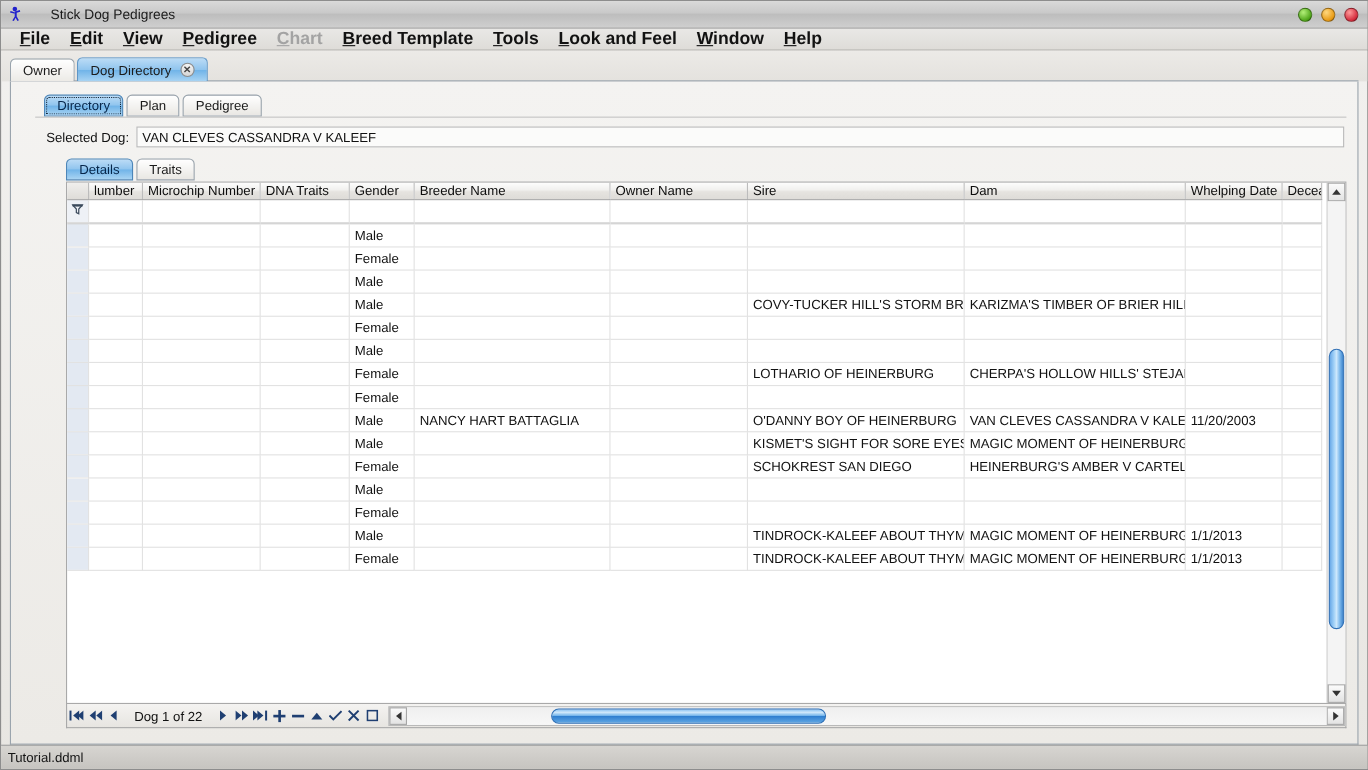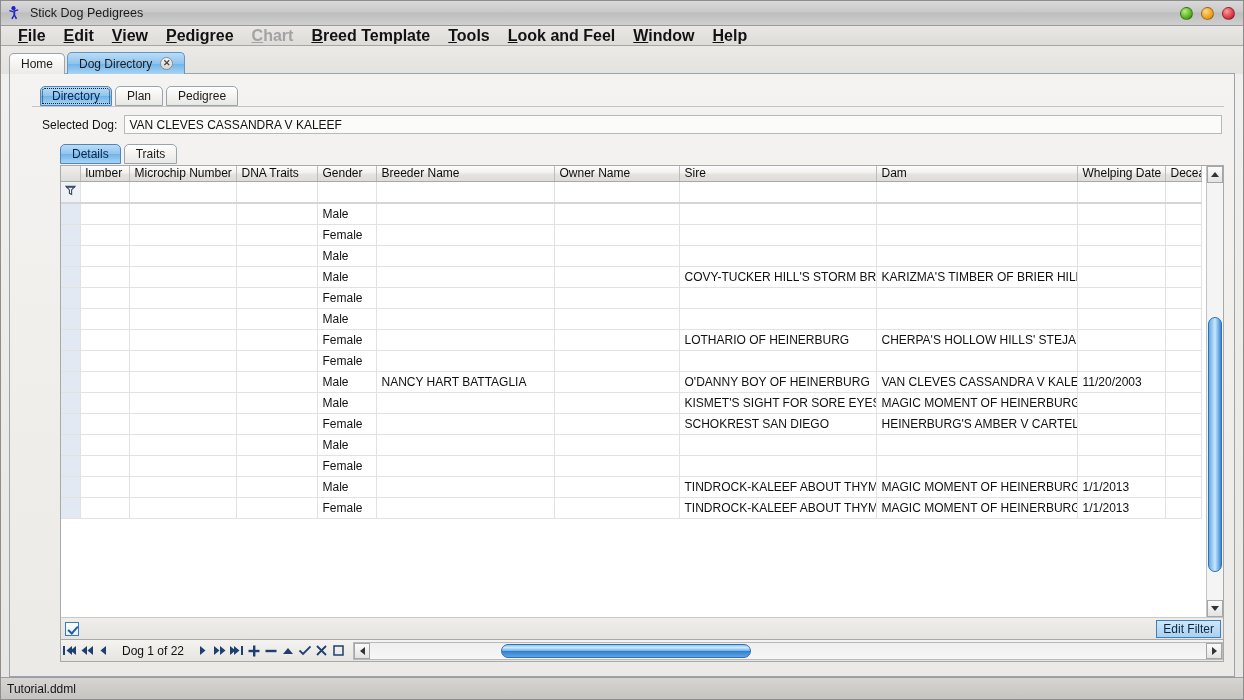--- a/index.html
+++ b/index.html
@@ -24,21 +24,21 @@
     height: 25px;
     background: linear-gradient(#d9d9d9 0%, #c9c9c9 45%, #bdbdbd 50%, #cfcfcf 100%);
     border-bottom: 1px solid #9a9a9a;
     display: flex; align-items: center;
     padding: 0 4px 0 5px;
     position: relative;
   }
   .app-icon { width: 16px; height: 16px; position: relative; flex: 0 0 16px; }
   .app-icon svg { display:block; }
   .title-text {
-    margin-left: 8px;
+    margin-left: 24px;
     font-size: 12.5px;
     color: #1b1b1b;
     white-space: nowrap;
   }
   .win-buttons { margin-left: auto; display: flex; gap: 8px; padding-right: 4px; }
   .win-btn {
     width: 13px; height: 13px; border-radius: 50%;
     border: 1px solid rgba(0,0,0,0.35);
   }
   .win-min { background: radial-gradient(circle at 35% 30%, #b4f07a, #4fa519 70%, #2f6b0c); }
@@ -373,21 +373,21 @@
     <div class="menu-item disabled"><u>C</u>hart</div>
     <div class="menu-item"><u>B</u>reed Template</div>
     <div class="menu-item"><u>T</u>ools</div>
     <div class="menu-item"><u>L</u>ook and Feel</div>
     <div class="menu-item"><u>W</u>indow</div>
     <div class="menu-item"><u>H</u>elp</div>
   </div>
 
   <div class="outer-tabs">
     <div class="otab">
-      <span>Home</span>
+      <span>Owner</span>
     </div>
     <div class="otab active">
       <span>Dog Directory</span>
       <span class="tab-close">✕</span>
     </div>
   </div>
 
   <div class="panel">
 
     <div class="inner-tabs">
@@ -672,24 +672,20 @@
           </div>
           <div class="sb-track">
             <div class="vthumb" id="vthumb" style="top: 134px; height: 255px;"></div>
           </div>
           <div class="sb-btn">
             <span class="arrow-down"></span>
           </div>
         </div>
       </div>
 
-      <div class="grid-footer">
-        <span class="chk"></span>
-        <button class="edit-filter-btn">Edit Filter</button>
-      </div>
     </div>
 
     <div class="navbar">
       <div class="nav-btn">
         <svg width="13" height="11" viewBox="0 0 13 11">
             <rect x="0" y="1" width="2" height="9" fill="#1f3f72"></rect>
             <path d="M9 1 L3.5 5.5 L9 10 Z" fill="#1f3f72"></path>
             <path d="M13 1 L7.5 5.5 L13 10 Z" fill="#1f3f72"></path>
           </svg>
       </div>

